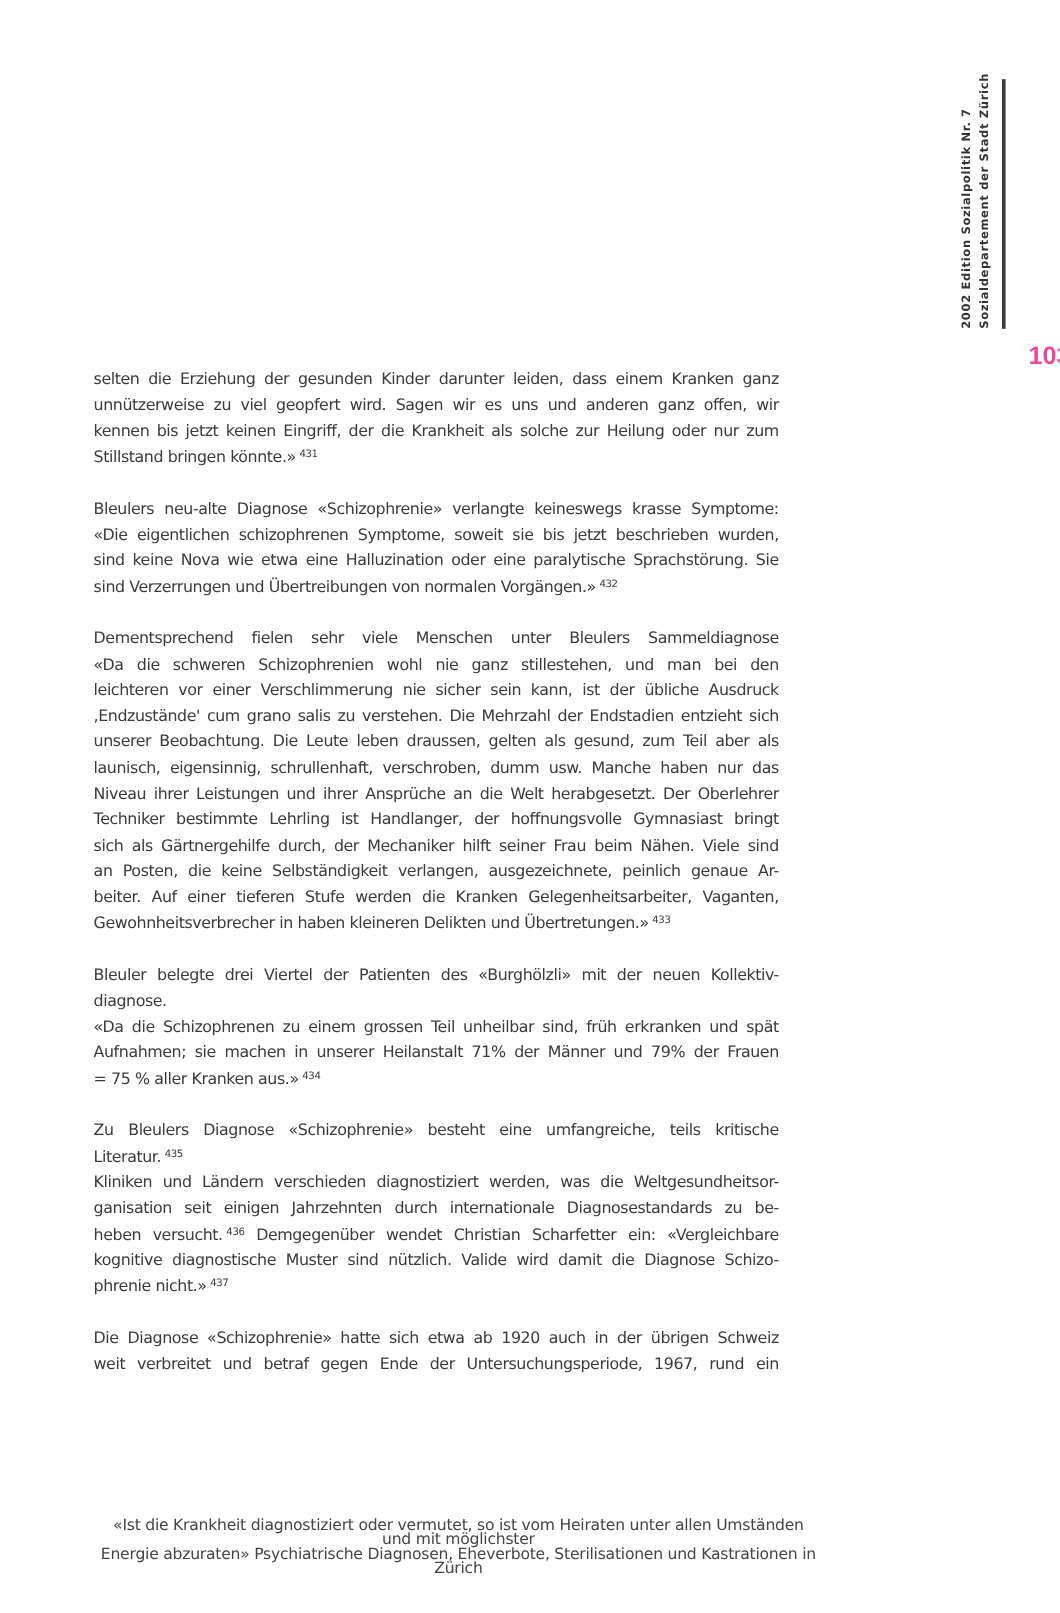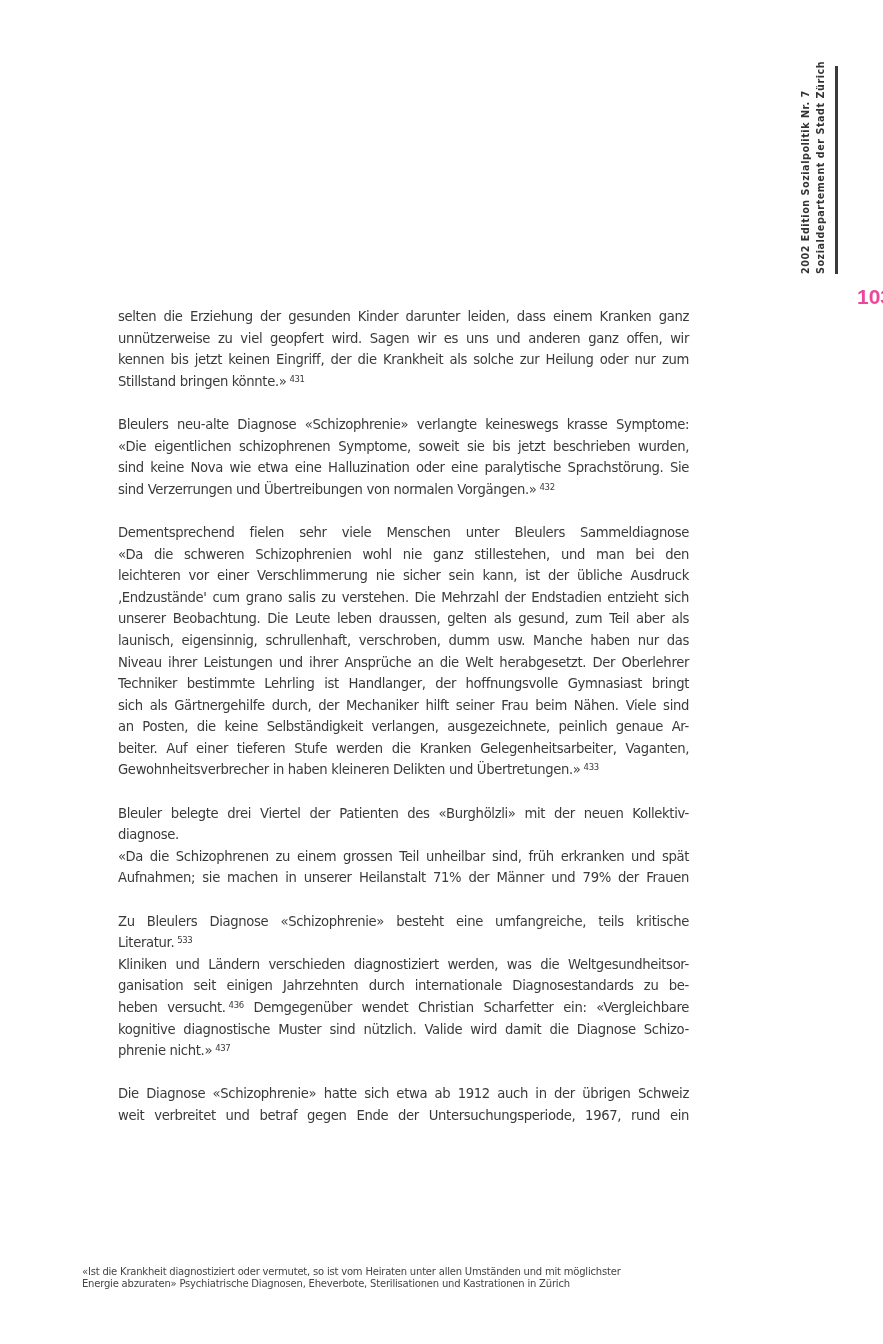--- a/index.html
+++ b/index.html
@@ -22,29 +22,29 @@
   .sidebar-bar {
     position: absolute; left: 37px; top: 0; width: 3px; height: 208px; background: #3a3a3a;
   }
   .page-number {
     position: absolute; left: 857px; top: 285px;
     font-family: "Liberation Sans", sans-serif; font-weight: bold; font-size: 21px; color: #ec4899;
   }
   .content {
     position: absolute; left: 78px; top: 306px; width: 571px;
     font-family: "DejaVu Sans", sans-serif; font-size: 13.2px; line-height: 21.6px;
-    color: #3a3a3a; letter-spacing: -0.35px; word-spacing: 0px; margin-left: 40px;
+    color: #3a3a3a; letter-spacing: -0.35px; word-spacing: 0px;
   }
   .para { margin: 0 0 21.6px 0; text-align: justify; }
   .para .line { display: block; text-align: justify; text-align-last: justify; white-space: nowrap; }
   .para .line.last { text-align-last: left; }
   sup.fn { font-size: 8.5px; vertical-align: 4px; line-height: 0; margin-left: 3px; }
   .footer {
     position: absolute; left: 82px; top: 1266px; width: 600px;
-    font-family: "DejaVu Sans", sans-serif; font-size: 10px; line-height: 12px; color: #444; letter-spacing: -0.2px;
+    font-family: "DejaVu Sans", sans-serif; font-size: 13px; line-height: 12px; color: #444; letter-spacing: -0.2px; text-align: center;
   }
 </style>
 </head>
 <body>
 
 <div class="sidebar">
   <div class="sidebar-text">
     <div>2002 Edition Sozialpolitik Nr. 7</div>
     <div>Sozialdepartement der Stadt Zürich</div>
   </div>
@@ -82,34 +82,35 @@
     <span class="line">an Posten, die keine Selbständigkeit verlangen, ausgezeichnete, peinlich genaue Ar-</span>
     <span class="line">beiter. Auf einer tieferen Stufe werden die Kranken Gelegenheitsarbeiter, Vaganten,</span>
     <span class="line last"><span>Gewohnheitsverbrecher in haben kleineren Delikten und Übertretungen.»</span><sup class="fn">433</sup></span>
   </p>
 
   <p class="para">
     <span class="line">Bleuler belegte drei Viertel der Patienten des «Burghölzli» mit der neuen Kollektiv-</span>
     <span class="line last">diagnose.</span>
     <span class="line">«Da die Schizophrenen zu einem grossen Teil unheilbar sind, früh erkranken und spät</span>
     <span class="line">Aufnahmen; sie machen in unserer Heilanstalt 71% der Männer und 79% der Frauen</span>
+    <span class="line last"><span>= 75 % aller Kranken aus.»</span><sup class="fn">434</sup></span>
   </p>
 
   <p class="para">
     <span class="line">Zu Bleulers Diagnose «Schizophrenie» besteht eine umfangreiche, teils kritische</span>
-    <span class="line last"><span>Literatur.</span><sup class="fn">533</sup></span>
+    <span class="line last"><span>Literatur.</span><sup class="fn">435</sup></span>
     <span class="line">Kliniken und Ländern verschieden diagnostiziert werden, was die Weltgesundheitsor-</span>
     <span class="line">ganisation seit einigen Jahrzehnten durch internationale Diagnosestandards zu be-</span>
     <span class="line"><span>heben versucht.</span><sup class="fn">436</sup> <span>Demgegenüber wendet Christian Scharfetter ein: «Vergleichbare</span></span>
     <span class="line">kognitive diagnostische Muster sind nützlich. Valide wird damit die Diagnose Schizo-</span>
     <span class="line last"><span>phrenie nicht.»</span><sup class="fn">437</sup></span>
   </p>
 
   <p class="para">
-    <span class="line">Die Diagnose «Schizophrenie» hatte sich etwa ab 1912 auch in der übrigen Schweiz</span>
+    <span class="line">Die Diagnose «Schizophrenie» hatte sich etwa ab 1920 auch in der übrigen Schweiz</span>
     <span class="line">weit verbreitet und betraf gegen Ende der Untersuchungsperiode, 1967, rund ein</span>
   </p>
 </div>
 
 <div class="footer">
   <div>«Ist die Krankheit diagnostiziert oder vermutet, so ist vom Heiraten unter allen  Umständen und mit möglichster</div>
   <div>Energie abzuraten» Psychiatrische Diagnosen, Eheverbote, Sterilisationen und Kastrationen in Zürich</div>
 </div>
 
 </body></html>

